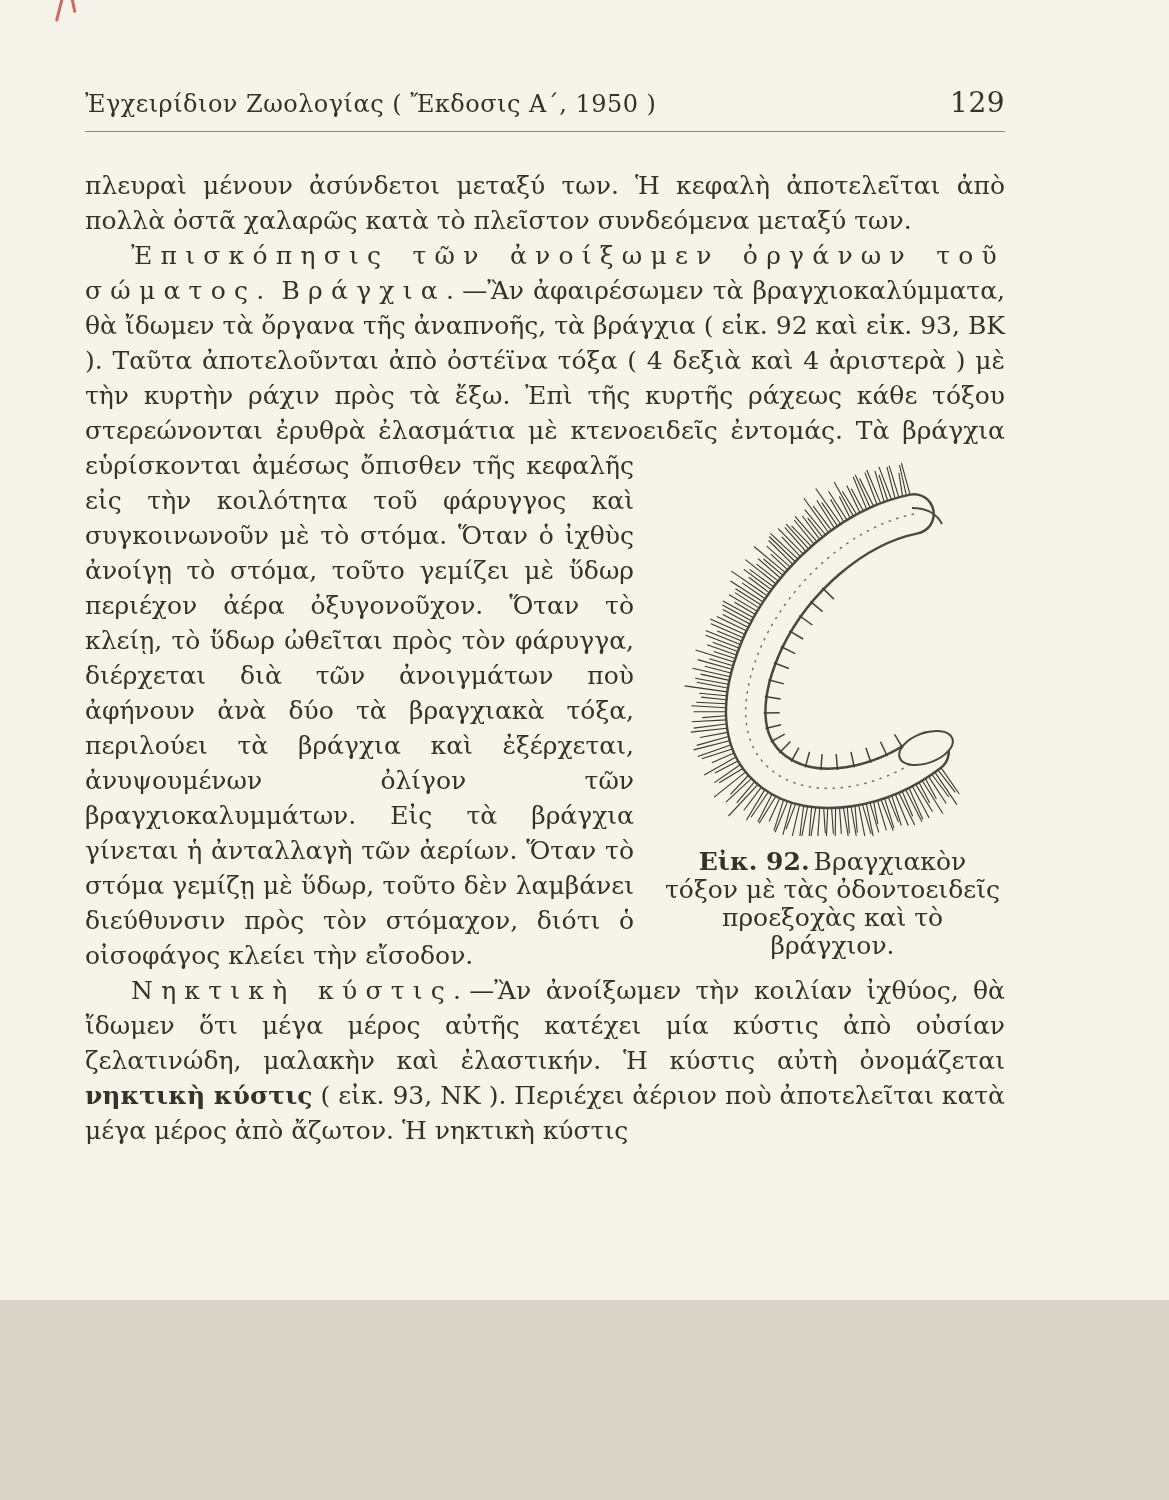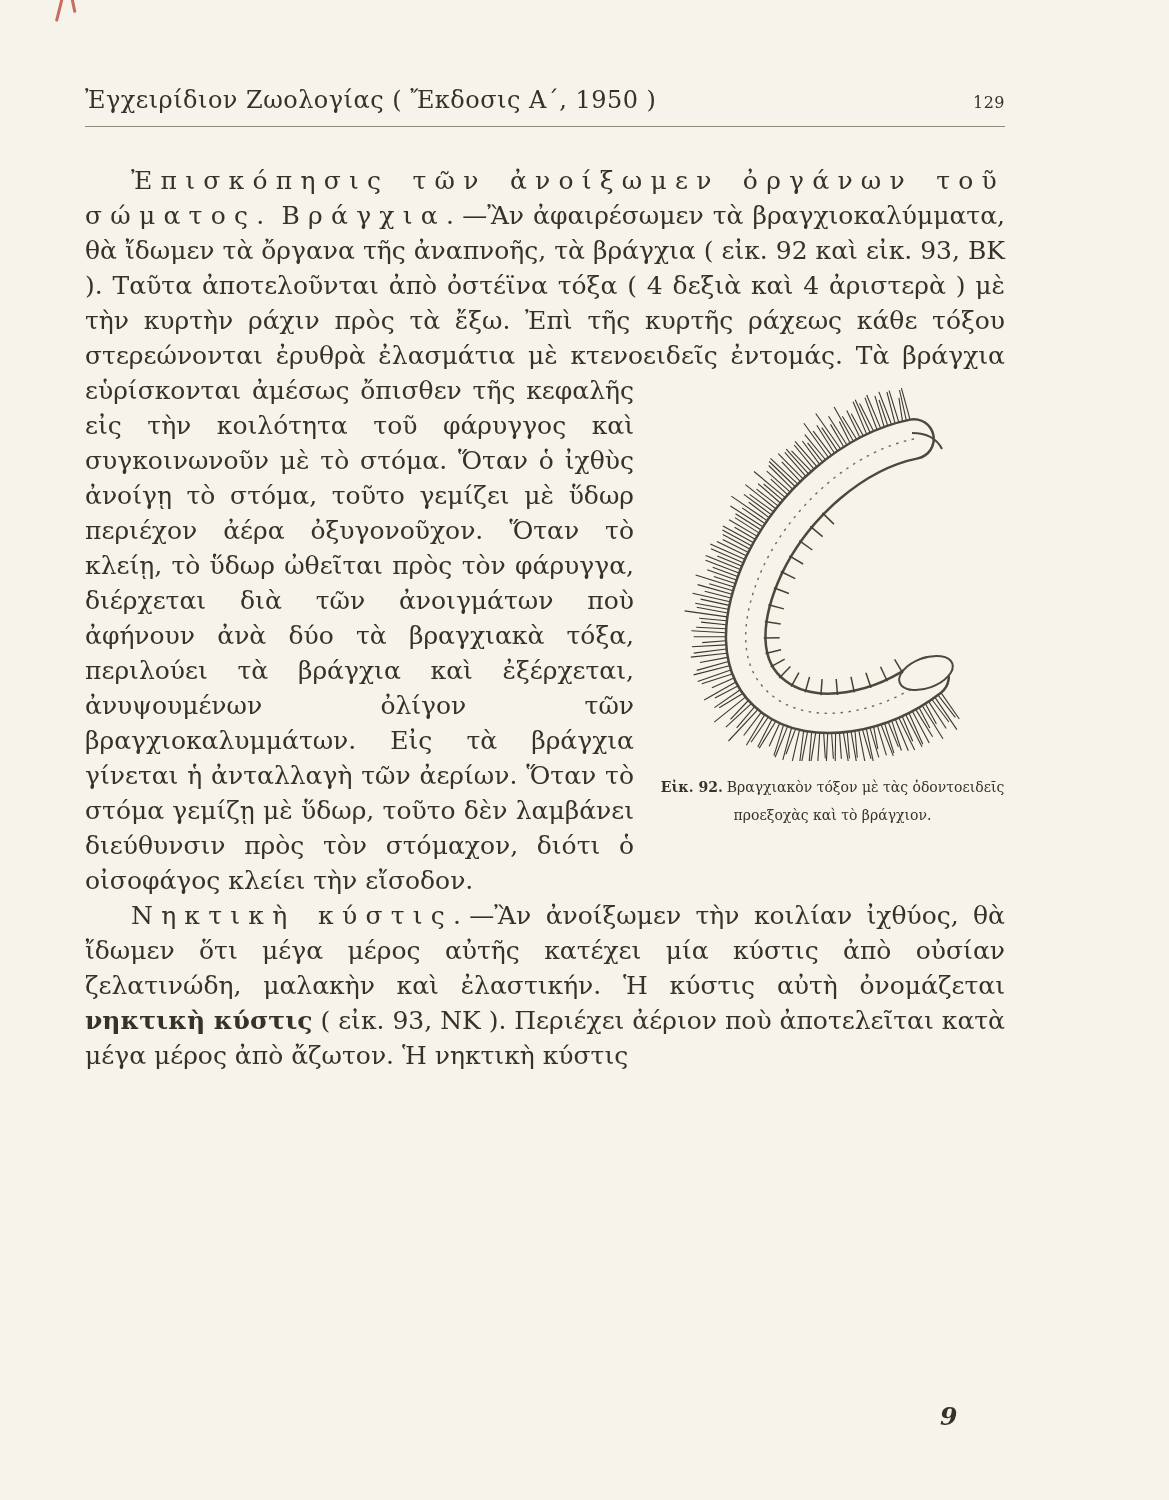--- a/index.html
+++ b/index.html
@@ -2,41 +2,41 @@
 <html lang="el" style="--paper: #f6f3ea; --ink: #36312a; --rule: #908a7b; --pen_mark: #c04a3c;"><head>
 <meta charset="utf-8">
 <style>
   * { box-sizing: border-box; }
   html, body { margin: 0; padding: 0; }
   body { background: #d9d4c8; }
 
   .page {
     position: relative;
     width: 1169px;
-    height: 1500px;
+    height: 1300px;
     margin: 0 auto;
     background: var(--paper, #f6f3ea);
     overflow: hidden;
     font-family: "DejaVu Serif", "Liberation Serif", serif;
     color: var(--ink, #36312a);
   }
 
   .content { padding: 86px 164px 0 85px; }
 
   .page-header {
     display: flex;
     justify-content: space-between;
     align-items: baseline;
     font-size: 24px;
     letter-spacing: 0.02em;
     padding-bottom: 12px;
     border-bottom: 1.5px solid var(--rule, #908a7b);
   }
   .header-title { white-space: nowrap; }
-  .header-page { font-size: 16px; }
+  .header-page { font-size: 28px; }
 
   .body-text {
     margin-top: 36px;
     font-size: 25px;
     line-height: 35px;
     text-align: justify;
   }
   .para { margin: 0; }
   .indent { text-indent: 46px; }
   .spaced { letter-spacing: 0.33em; }
@@ -45,21 +45,21 @@
   .figure-float {
     float: right;
     width: 345px;
     margin: 10px 0 4px 26px;
     text-indent: 0;
   }
   .fig-svg { display: block; margin: 0 auto; }
   .fig-caption {
     display: block;
     margin-top: 12px;
-    font-size: 14px;
+    font-size: 25px;
     line-height: 28px;
     text-align: center;
     text-indent: 0;
     color: var(--ink, #36312a);
   }
   .cap-label { font-weight: bold; margin-right: 4px; }
 
   .footer-num {
     position: absolute;
     left: 940px;
@@ -89,20 +89,21 @@
 
   <div class="content">
 
     <div class="page-header">
       <span class="header-title">Ἐγχειρίδιον Ζωολογίας ( Ἔκδοσις Α΄, 1950 )</span>
       <span class="header-page">129</span>
     </div>
 
     <div class="body-text">
 
+      <div class="para"><span>πλευραὶ μένουν ἀσύνδετοι μεταξύ των. Ἡ κεφαλὴ ἀποτελεῖται ἀπὸ πολλὰ ὀστᾶ χαλαρῶς κατὰ τὸ πλεῖστον συνδεόμενα μεταξύ των.</span></div>
 
       <div class="para indent"><span class="spaced">Ἐπισκόπησις τῶν ἀνοίξωμεν ὀργάνων τοῦ σώματος.</span>
         <span class="spaced">Βράγχια.</span><span>—Ἂν ἀφαιρέσωμεν τὰ βραγχιοκαλύμματα, θὰ ἴδωμεν τὰ ὄργανα τῆς ἀναπνοῆς, τὰ βράγχια ( εἰκ. 92 καὶ εἰκ. 93, ΒΚ ). Ταῦτα ἀποτελοῦνται ἀπὸ ὀστέϊνα τόξα ( 4 δεξιὰ καὶ 4 ἀριστερὰ ) μὲ τὴν κυρτὴν ράχιν πρὸς τὰ ἔξω. Ἐπὶ τῆς κυρτῆς ράχεως κάθε τόξου στερεώνονται ἐρυθρὰ ἐλασμάτια μὲ κτενοειδεῖς ἐντομάς. Τὰ βράγχια εὑρίσκονται ἀμέσως ὄπισθεν</span><div class="figure-float">
             <svg id="fig92" class="fig-svg" width="330" height="378" viewBox="0 0 330 378" aria-hidden="true">
             <g id="filaments">
                 <line x1="242.0" y1="36.4" x2="233.4" y2="5.1" stroke="#3b372d" stroke-width="1.1"></line>
                 <line x1="238.3" y1="37.2" x2="231.5" y2="7.0" stroke="#3b372d" stroke-width="1.1"></line>
                 <line x1="234.5" y1="38.1" x2="230.9" y2="14.8" stroke="#3b372d" stroke-width="1.1"></line>
                 <line x1="230.8" y1="39.1" x2="221.1" y2="7.7" stroke="#3b372d" stroke-width="1.1"></line>
                 <line x1="227.0" y1="40.1" x2="218.9" y2="9.0" stroke="#3b372d" stroke-width="1.1"></line>

